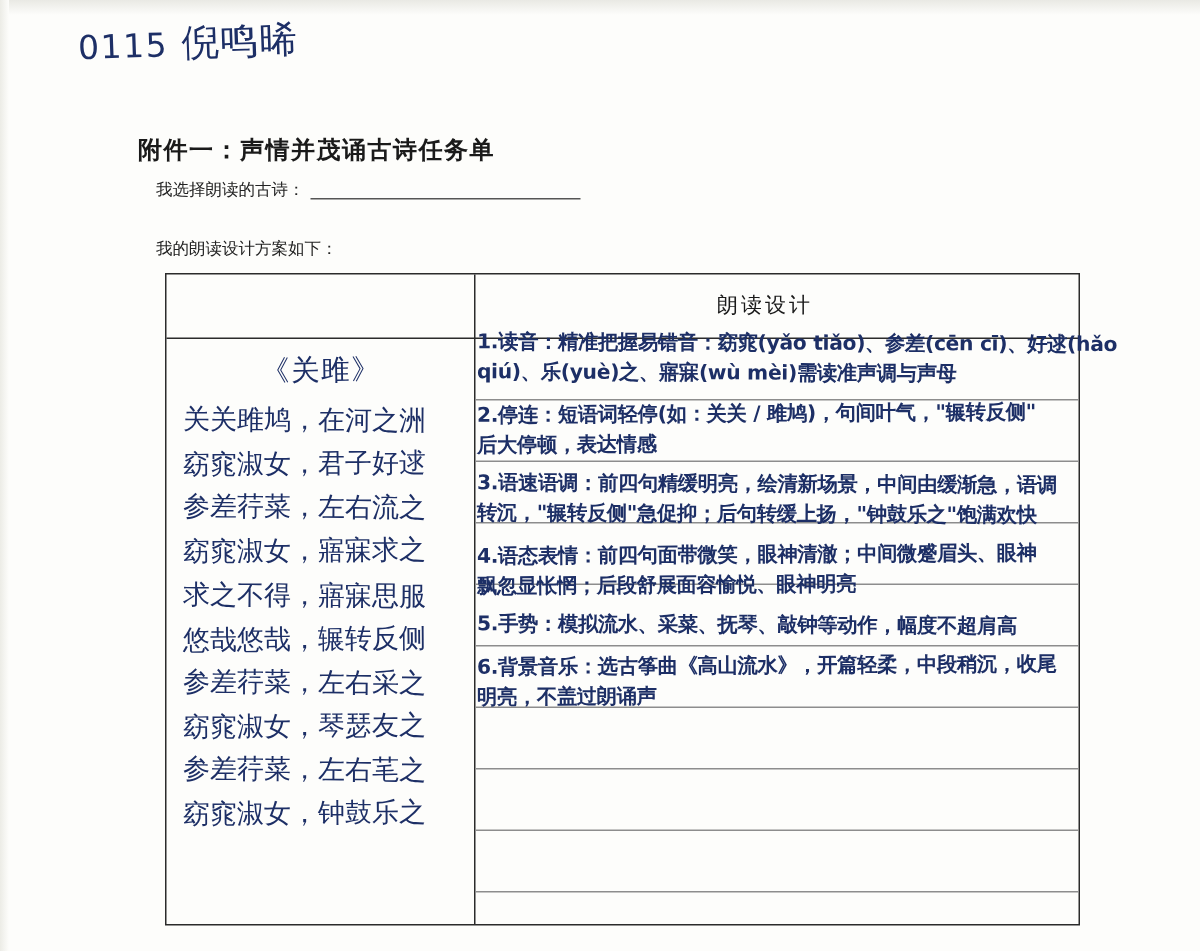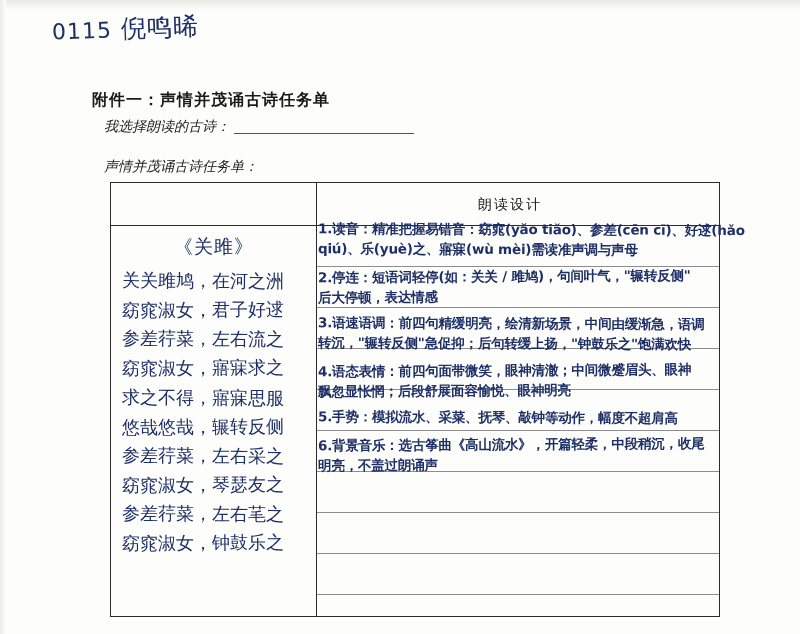--- a/index.html
+++ b/index.html
@@ -60,25 +60,24 @@
     top: 78px;
     font-size: 16px;
     font-weight: bold;
     font-family: "DejaVu Sans", sans-serif;
     letter-spacing: 1px;
     color: #1a1a1a;
     margin-top: 12px;
   }
   .line-row {
     position: absolute;
-    font-size: 14px;
+    font-size: 11px;
     font-family: "DejaVu Sans", sans-serif;
     color: #222;
     white-space: nowrap;
-    font-style: italic;
   }
   #choice-row { left: 104px; top: 118px; }
   #plan-row  { left: 104px; top: 158px; }
   .fill-line {
     display: inline-block;
     width: 180px;
     border-bottom: 1px solid #555;
     height: 14px;
     vertical-align: -3px;
     margin-left: 4px;
@@ -189,21 +188,21 @@
     <span>倪鸣晞</span>
   </div>
 
   <div class="doc-title">附件一：声情并茂诵古诗任务单</div>
 
   <div class="line-row" id="choice-row">
     <span>我选择朗读的古诗：</span><span class="fill-line"></span>
   </div>
 
   <div class="line-row" id="plan-row">
-    <span>声情并茂诵古诗任务单：</span>
+    <span>我的朗读设计方案如下：</span>
   </div>
 
   <div class="tbl">
     <div class="col-split"></div>
     <div class="head-split"></div>
     <div class="th" id="th-right">朗读设计</div>
 
     <div class="rule" style="top:83px"></div>
     <div class="rule" style="top:124px"></div>
     <div class="rule" style="top:165px"></div>

